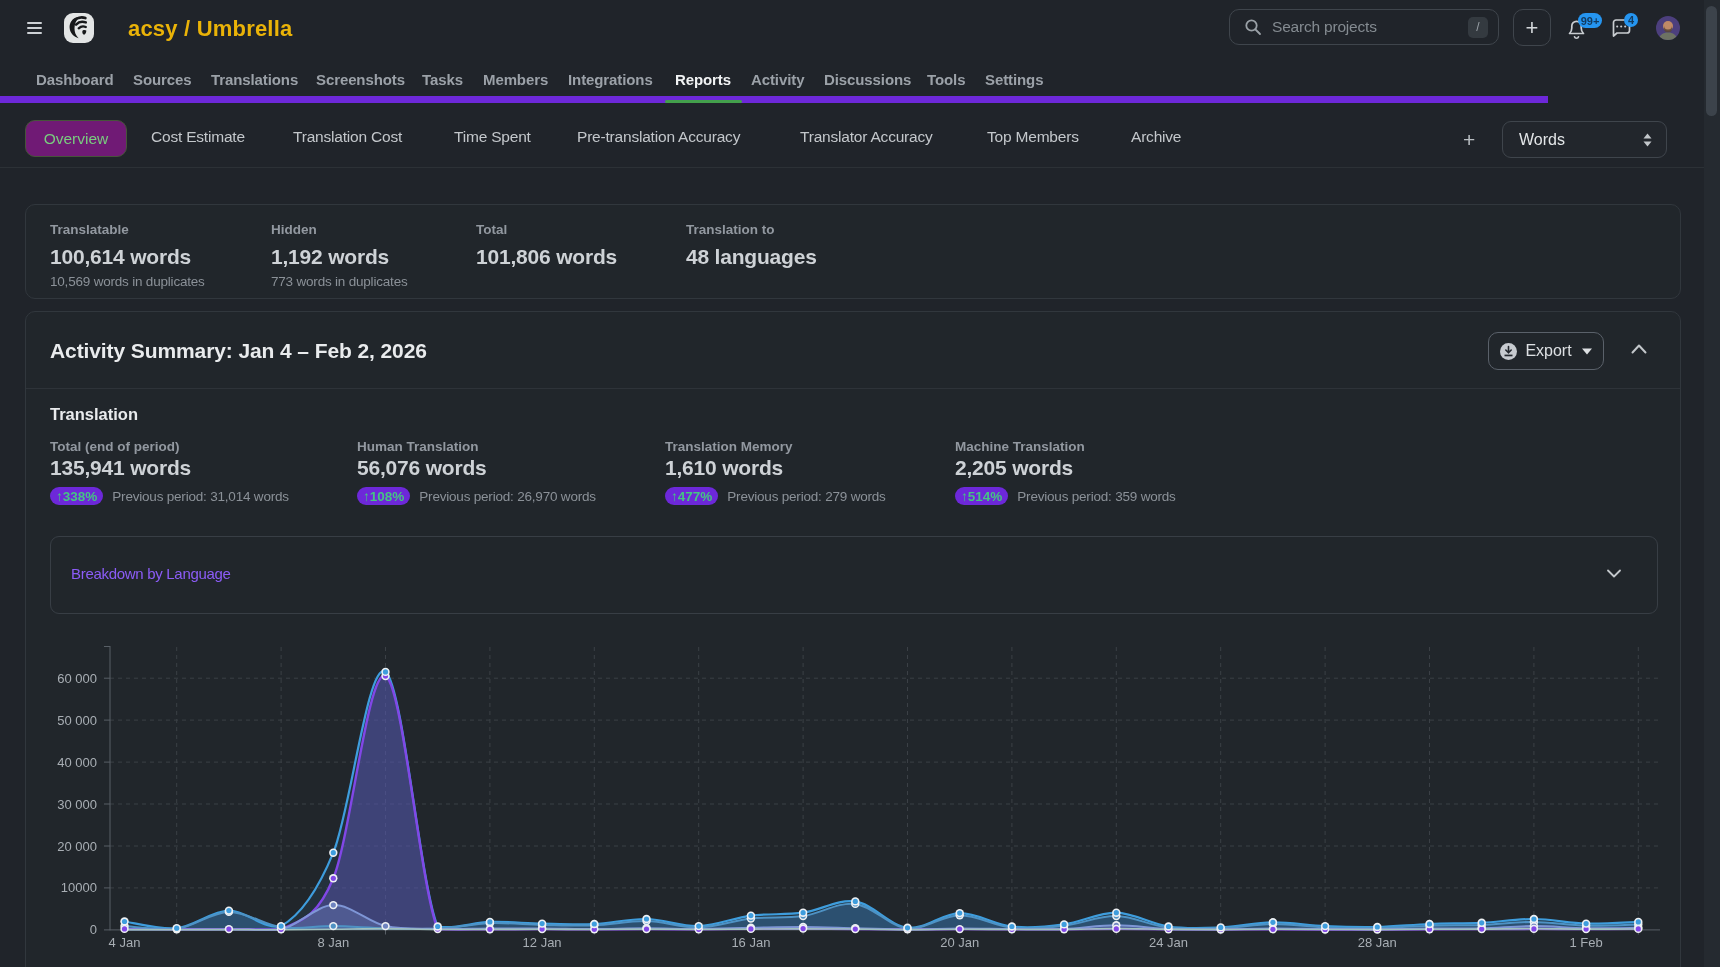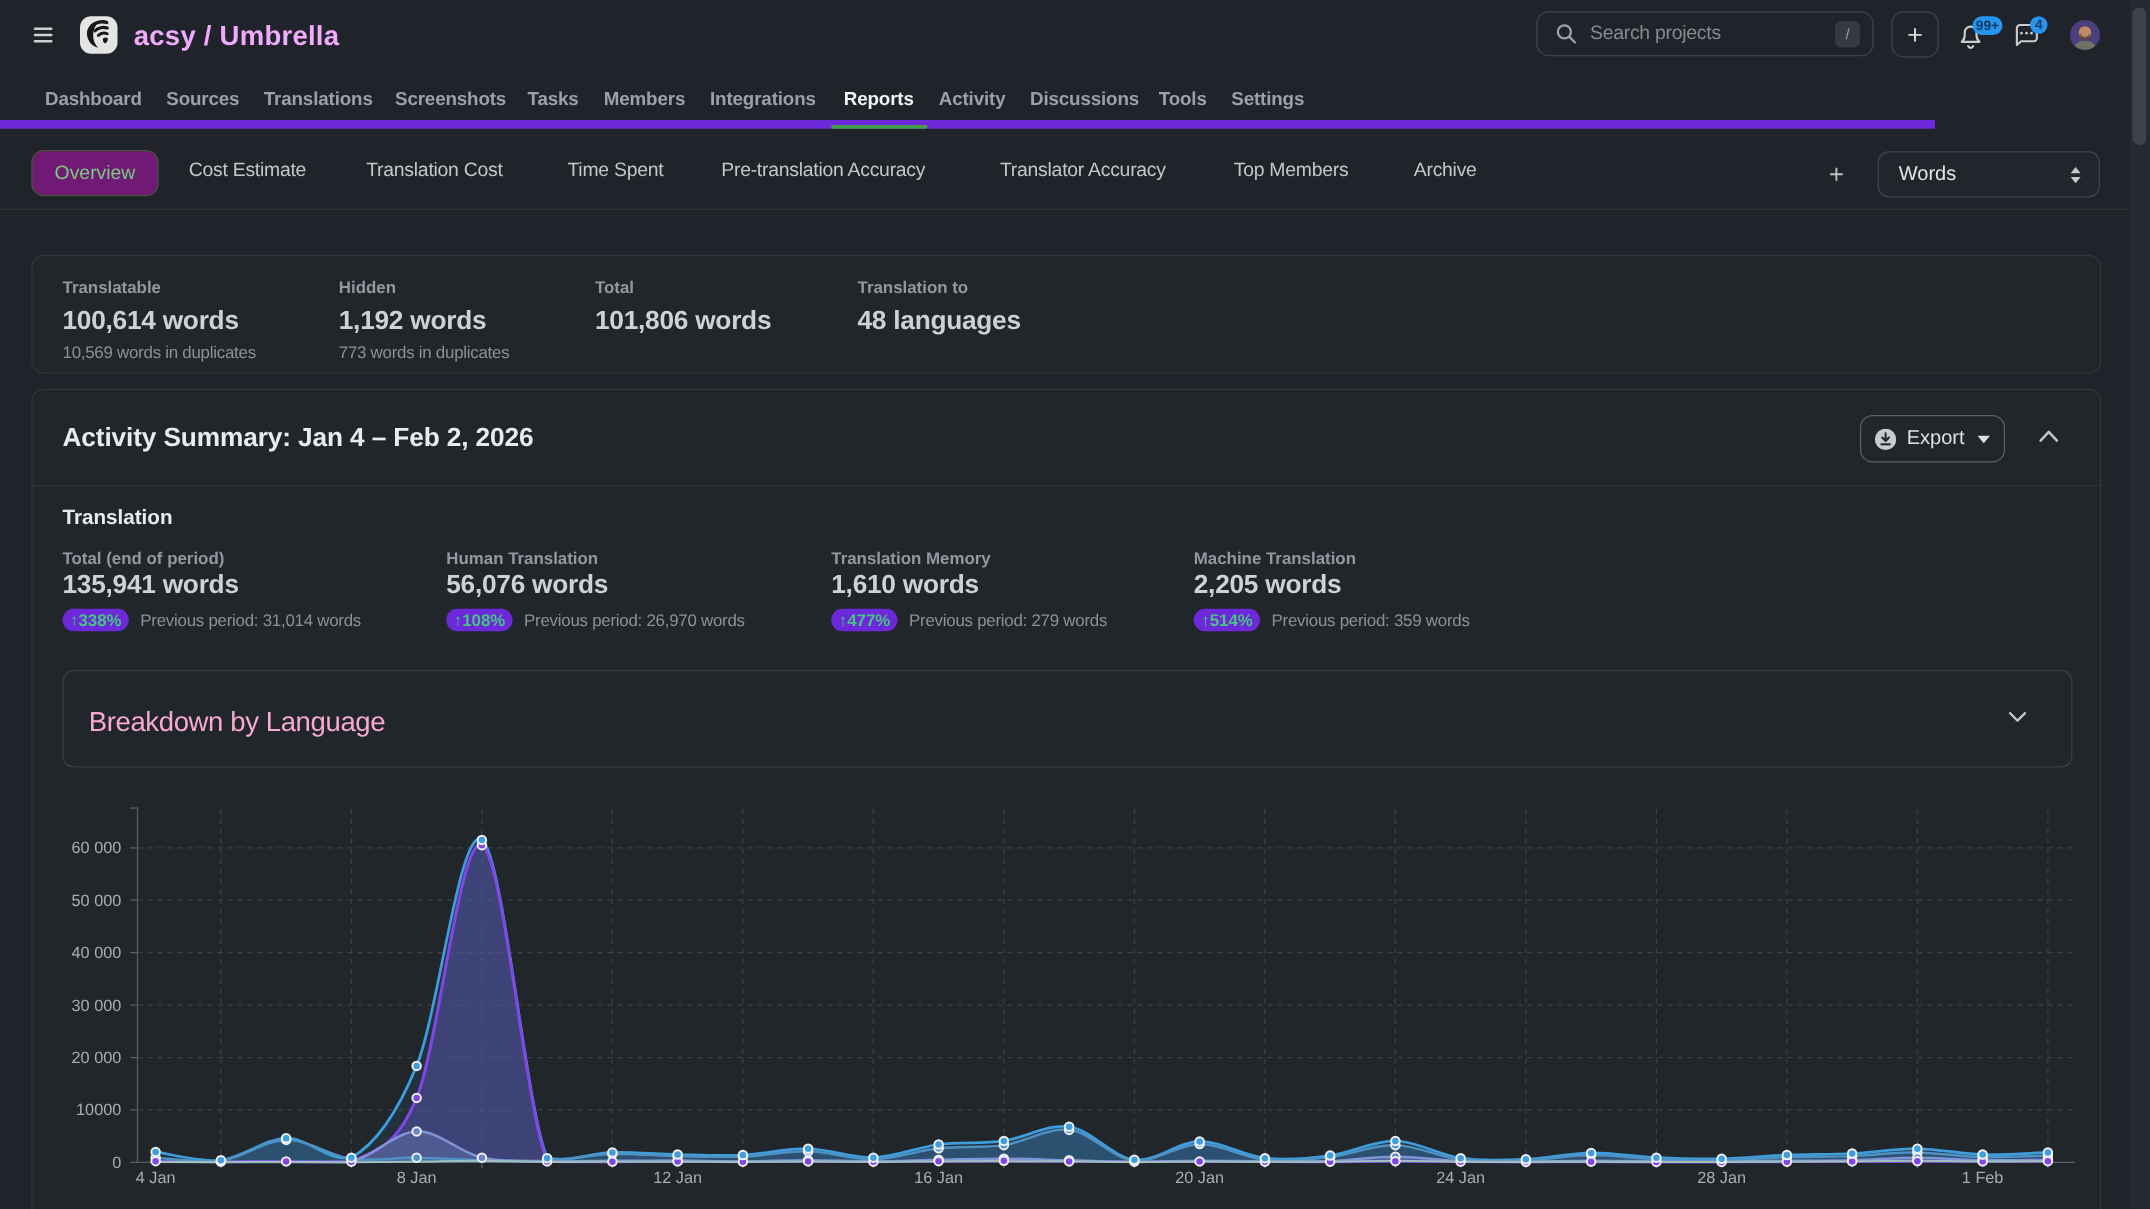--- a/index.html
+++ b/index.html
@@ -2,57 +2,57 @@
 <html><head>
 <meta charset="utf-8">
 <style>
 * { margin:0; padding:0; box-sizing:border-box; }
 html,body { width:1720px; height:967px; overflow:hidden; background:#20242a; font-family:"Liberation Sans", sans-serif; }
 .abs { position:absolute; }
 body { position:relative; }
 
 .burger div { width:15px; height:2px; background:#cdd1d5; margin-bottom:3px; border-radius:1px; }
 .logo { left:64px; top:13px; width:30px; height:30px; border-radius:9px; background:#e3e5e5; }
-.ptitle { left:107px; top:16px; font-size:22px; font-weight:700; color:#f0abfc; letter-spacing:0.2px; }
+.ptitle { left:128px; top:16px; font-size:22px; font-weight:700; color:#eab308; letter-spacing:0.2px; }
 .search { left:1229px; top:9px; width:270px; height:36px; border:1px solid #3f454c; border-radius:10px; display:flex; align-items:center; padding:0 10px 0 14px; }
 .search .ph { color:#848b91; font-size:15.5px; margin-left:10px; flex:1; letter-spacing:-0.2px; }
 .skey { width:20px; height:21px; background:#343a40; border-radius:5px; color:#9aa1a7; font-size:12px; display:flex; align-items:center; justify-content:center; }
 .plusbtn { left:1513px; top:9px; width:38px; height:37px; border:1px solid #3f454c; border-radius:10px; color:#d3d7da; font-size:22px; display:flex; align-items:center; justify-content:center; font-weight:400; }
 .badge { position:absolute; background:#2595f0; color:#123a5e; font-weight:700; font-size:11px; display:flex; align-items:center; justify-content:center; }
 .avatar { left:1656px; top:16px; width:24px; height:24px; border-radius:50%; overflow:hidden; }
 
 .nav { left:0; top:58px; width:1548px; height:45px; border-bottom:7px solid #6d28d9; }
 .nav a { position:absolute; top:13px; font-size:15px; letter-spacing:-0.1px; color:#9ba1a8; font-weight:600; text-decoration:none; white-space:nowrap; }
 .nav a.on { color:#f1f3f4; }
 .nav .uline { position:absolute; left:665px; top:42px; width:77px; height:3px; background:#43a04c; border-radius:2px; }
 
 .subtabs { left:0; top:110px; width:1720px; height:58px; border-bottom:1px solid #2c3136; }
 .subtabs a { position:absolute; top:18px; font-size:15.5px; letter-spacing:-0.2px; color:#c3c7cb; text-decoration:none; white-space:nowrap; }
 .pill-ov { position:absolute; left:25px; top:120px; width:102px; height:37px; background:#701a75; border:1px solid #46543a; border-radius:10px; color:#79cc7f; font-size:15.5px; display:flex; align-items:center; justify-content:center; }
-.words { position:absolute; left:1502px; top:121px; width:178px; height:37px; background:#22262c; border:1px solid #3f454c; border-radius:9px; color:#e3e6e8; font-size:16px; display:flex; align-items:center; padding:0 14px 0 16px; }
+.words { position:absolute; left:1502px; top:121px; width:165px; height:37px; background:#22262c; border:1px solid #3f454c; border-radius:9px; color:#e3e6e8; font-size:16px; display:flex; align-items:center; padding:0 14px 0 16px; }
 
 .card { background:#21262b; border:1px solid #31373d; border-radius:10px; }
 .statcard { left:25px; top:204px; width:1656px; height:95px; }
 .scol { position:absolute; top:17px; }
 .scol .lab { font-size:13.5px; font-weight:700; color:#9298a0; }
 .scol .val { font-size:21px; font-weight:700; color:#ced2d6; margin-top:8px; letter-spacing:-0.2px; }
 .scol .sub { font-size:13.5px; color:#8b9198; margin-top:5px; letter-spacing:-0.2px; }
 .actcard { left:25px; top:311px; width:1656px; height:700px; }
 .acttitle { position:absolute; left:24px; top:27px; font-size:21px; font-weight:700; color:#e9ebed; letter-spacing:-0.1px; }
 .exportbtn { position:absolute; left:1462px; top:20px; width:116px; height:38px; border:1px solid #5a616a; border-radius:10px; display:flex; align-items:center; justify-content:center; color:#dde0e3; font-size:16px; font-weight:400; }
 .hdrdiv { position:absolute; left:0; top:76px; width:1654px; height:1px; background:#2e3339; }
 .trheading { position:absolute; left:24px; top:93px; font-size:16.5px; font-weight:700; color:#e9ebed; }
 .tcol { position:absolute; top:127px; }
 .tcol .lab { font-size:13.5px; font-weight:700; color:#9298a0; }
 .tcol .val { font-size:21px; font-weight:700; color:#ced2d6; margin-top:2px; letter-spacing:-0.2px; }
 .tcol .row { display:flex; align-items:center; margin-top:7px; }
 .gpill { background:#6d28d9; border-radius:9px; height:18px; display:flex; align-items:center; padding:0 6px; color:#46c483; font-size:13.5px; font-weight:600; }
 .prev { color:#8b9198; font-size:13.5px; margin-left:9px; letter-spacing:-0.2px; }
 .breakdown { position:absolute; left:24px; top:224px; width:1608px; height:78px; border:1px solid #383e45; border-radius:9px; }
-.breakdown .t { position:absolute; left:20px; top:28px; font-size:22px; color:#f9a8d4; font-weight:400; letter-spacing:-0.3px; }
+.breakdown .t { position:absolute; left:20px; top:28px; font-size:15px; color:#8b5cf6; font-weight:400; letter-spacing:-0.3px; }
 
 .sbtrack { left:1704px; top:0; width:16px; height:967px; background:#252a30; }
 .sbthumb { left:1706px; top:6px; width:11px; height:110px; background:#3c434b; border-radius:6px; }
 </style>
 </head>
 <body>
 
 <div class="abs burger" style="left:27px; top:22px;">
     <div></div>
     <div></div>

